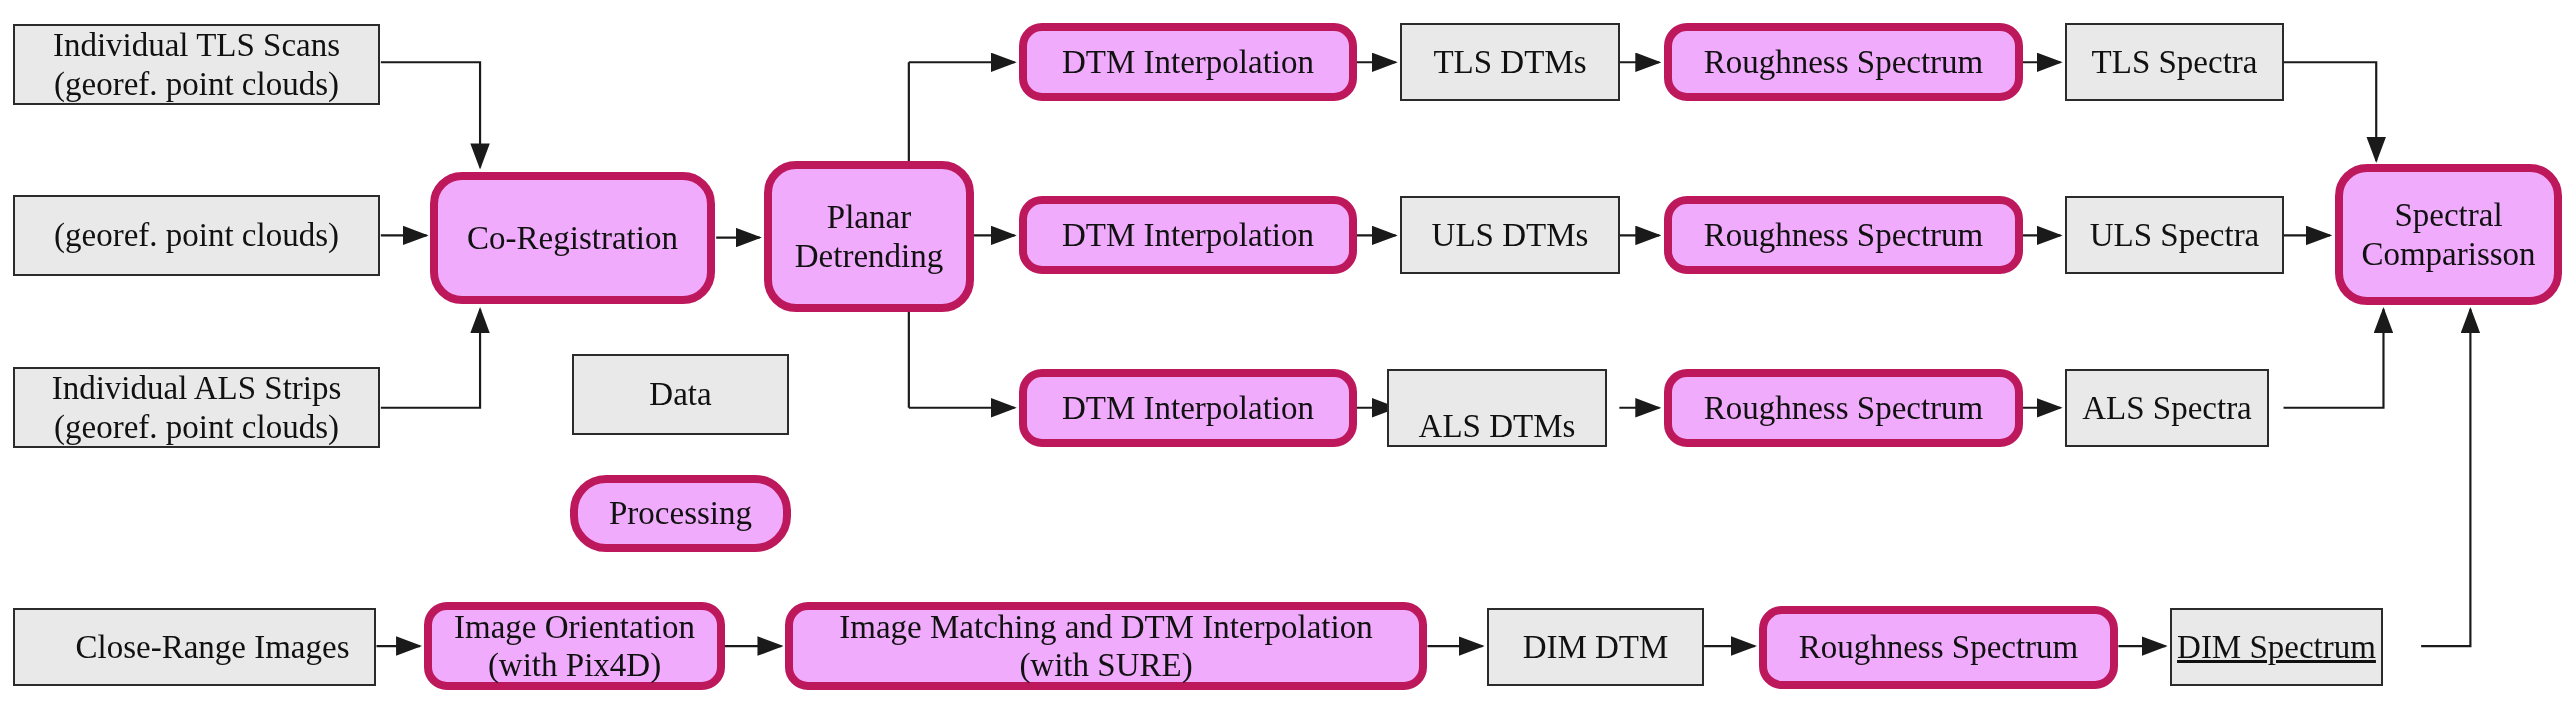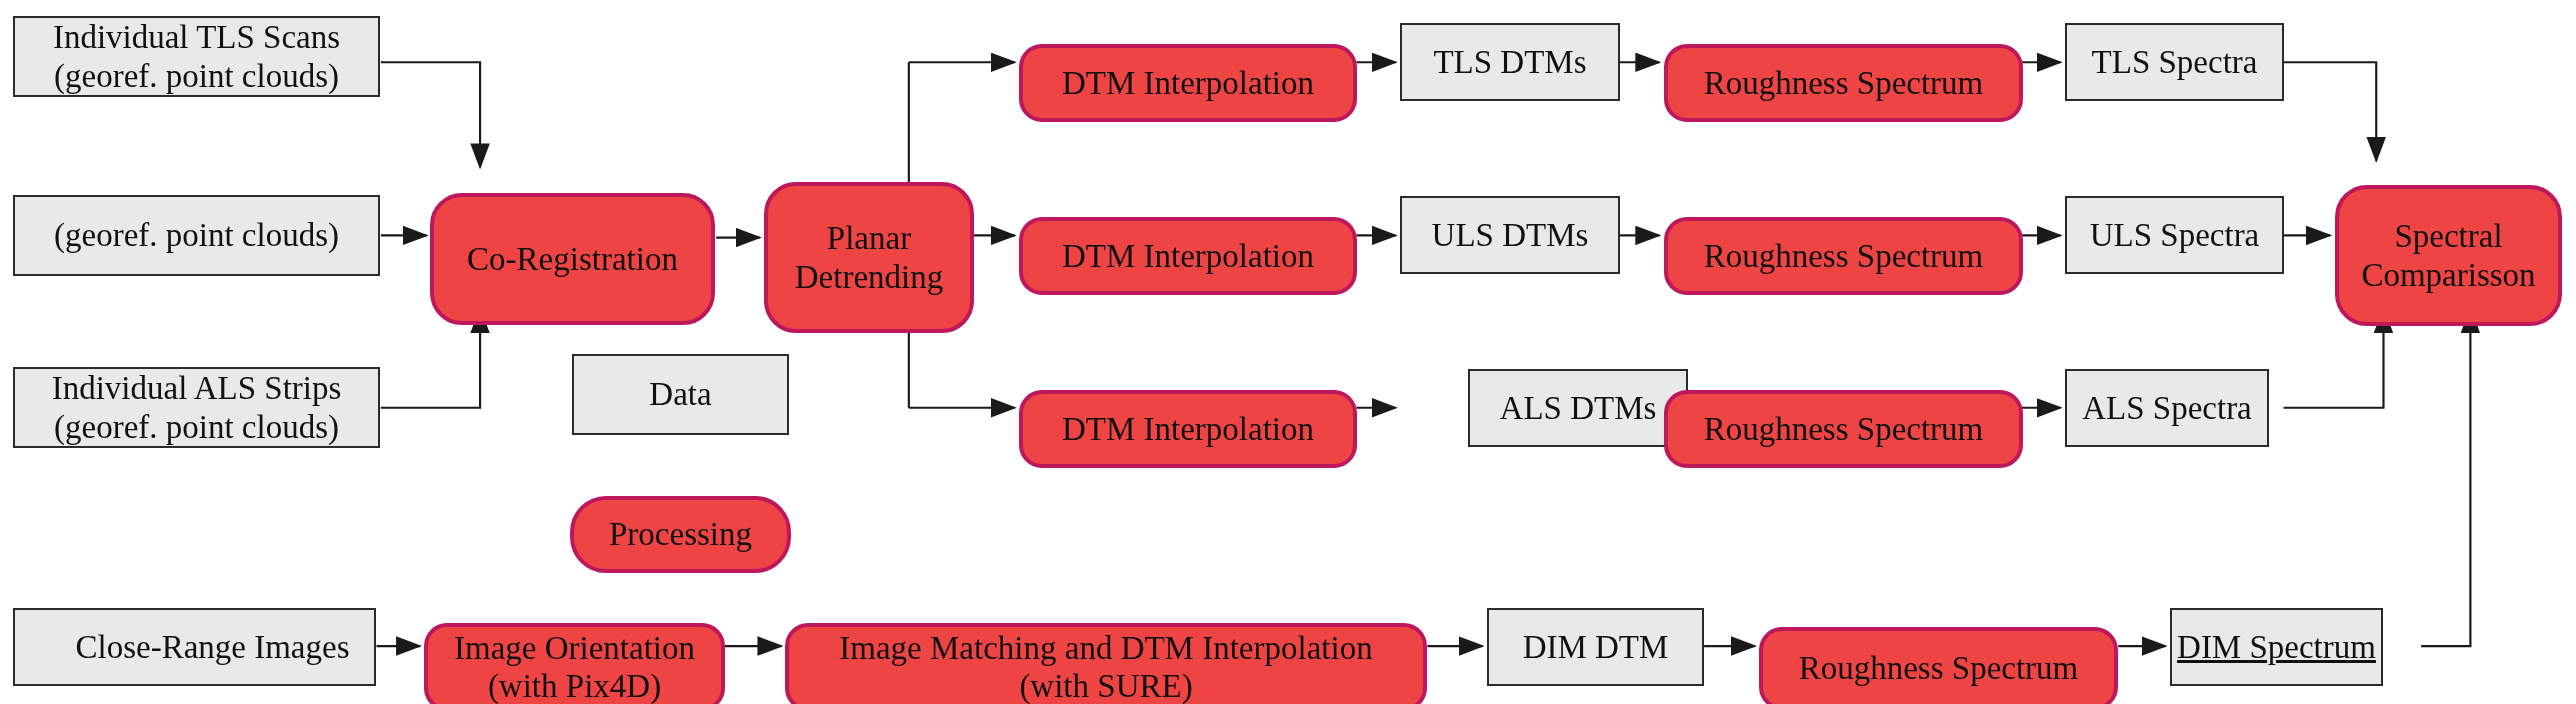--- a/index.html
+++ b/index.html
@@ -18,24 +18,23 @@
     text-align:center;
     font-size:33px;line-height:1.16;
     box-sizing:border-box;
     white-space:nowrap;
   }
   .databox{
     background:#e9e9e9;
     border:2.2px solid #2b2b2b;
   }
   .procbox{
-    background:#ef4444;
-    border:4px solid #be185d;
+    background:#f0abfc;
+    border:8px solid #be185d;
     border-radius:23px;
-    margin-top:21px;
   }
   .procbox.big{border-radius:32px;}
   .procbox.pill{border-radius:36px;}
 </style>
 </head>
 <body>
 
 <div id="stage">
 
   <svg id="wires" width="2576" height="704" viewBox="0 0 3555 972">
@@ -73,21 +72,21 @@
 
       <polyline points="519,892 579,892" marker-end="url(#arr)"></polyline>
       <polyline points="1000,892 1078,892" marker-end="url(#arr)"></polyline>
       <polyline points="1970,892 2046,892" marker-end="url(#arr)"></polyline>
       <polyline points="2352,892 2422,892" marker-end="url(#arr)"></polyline>
       <polyline points="2924,892 2989,892" marker-end="url(#arr)"></polyline>
       <polyline points="3342,892 3410,892 3410,427" marker-end="url(#arr)"></polyline>
     </g>
   </svg>
 
-  <div class="node databox" style="left:13px;top:16px;width:367px;height:81px;">
+  <div class="node databox" style="left:13px;top:24px;width:367px;height:81px;">
     <div>Individual TLS Scans</div>
     <div>(georef. point clouds)</div>
   </div>
   <div class="node databox" style="left:13px;top:195px;width:367px;height:81px;">
     <div>(georef. point clouds)</div>
   </div>
   <div class="node databox" style="left:13px;top:367px;width:367px;height:81px;">
     <div>Individual ALS Strips</div>
     <div>(georef. point clouds)</div>
   </div>
@@ -122,21 +121,21 @@
   <div class="node procbox" style="left:1664px;top:196px;width:359px;height:78px;">
     <div>Roughness Spectrum</div>
   </div>
   <div class="node databox" style="left:2065px;top:196px;width:219px;height:78px;">
     <div>ULS Spectra</div>
   </div>
 
   <div class="node procbox" style="left:1019px;top:369px;width:338px;height:78px;">
     <div>DTM Interpolation</div>
   </div>
-  <div class="node databox" style="left:1468px;top:369px;width:220px;height:78px;">
+  <div class="node databox" style="left:1387px;top:369px;width:220px;height:78px;justify-content:flex-end;">
     <div>ALS DTMs</div>
   </div>
   <div class="node procbox" style="left:1664px;top:369px;width:359px;height:78px;">
     <div>Roughness Spectrum</div>
   </div>
   <div class="node databox" style="left:2065px;top:369px;width:204px;height:78px;">
     <div>ALS Spectra</div>
   </div>
 
   <div class="node databox" style="left:572px;top:354px;width:217px;height:81px;">

